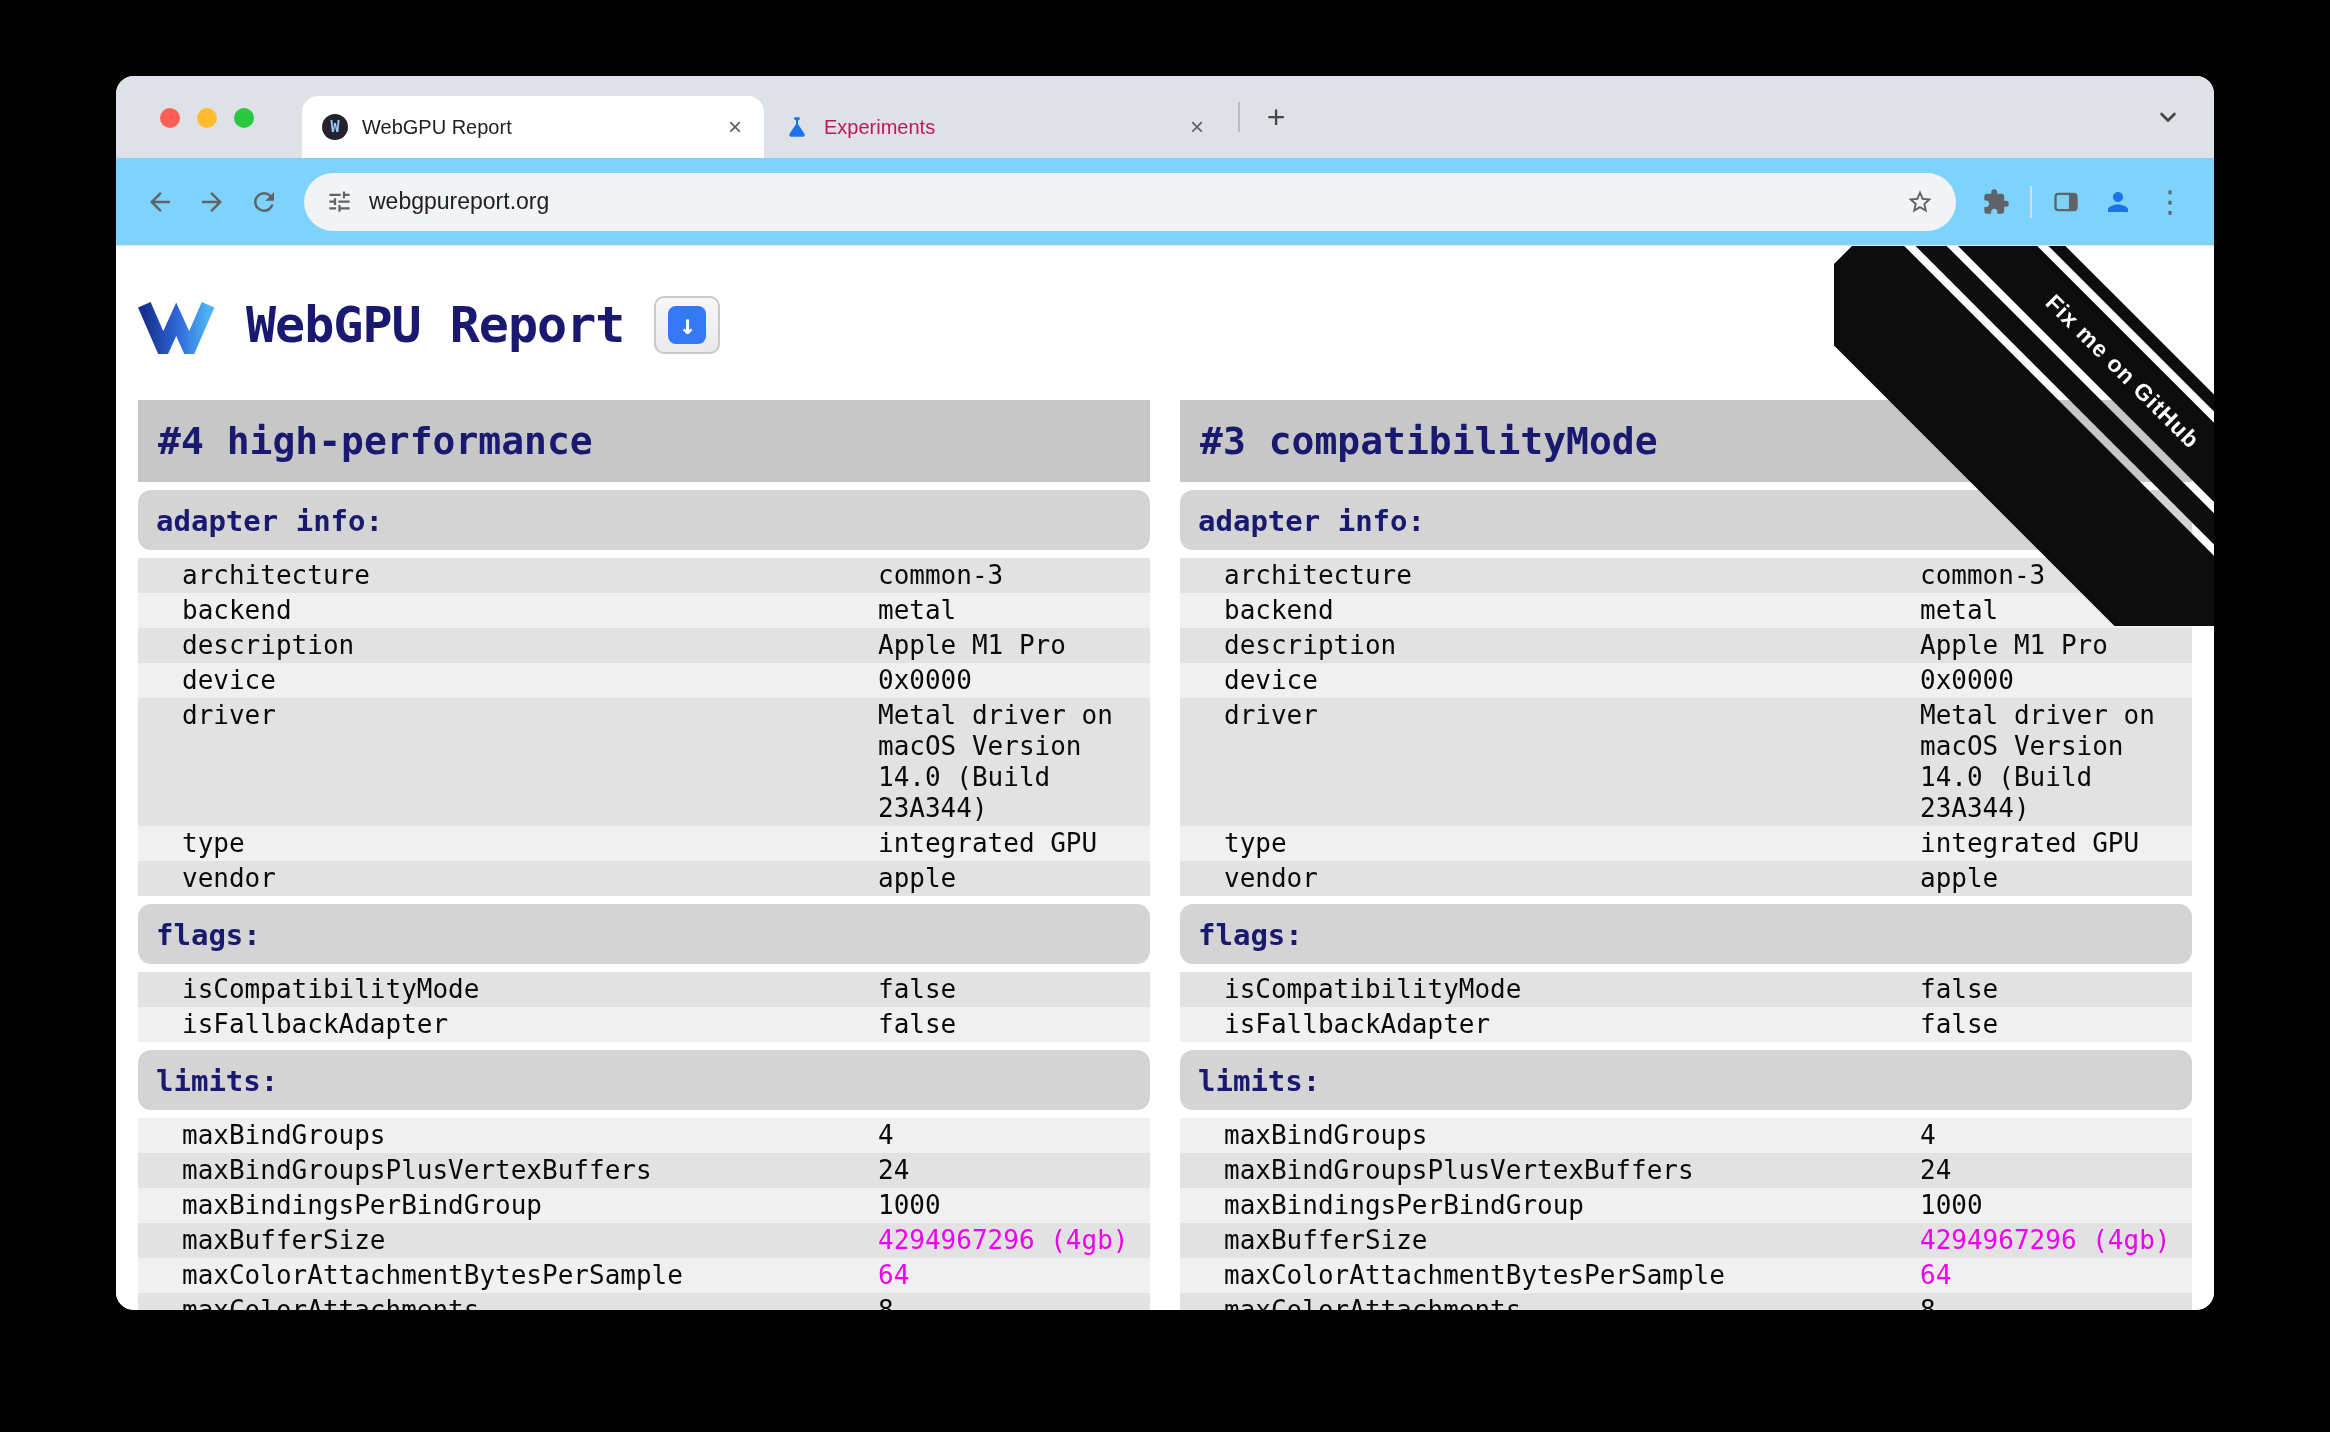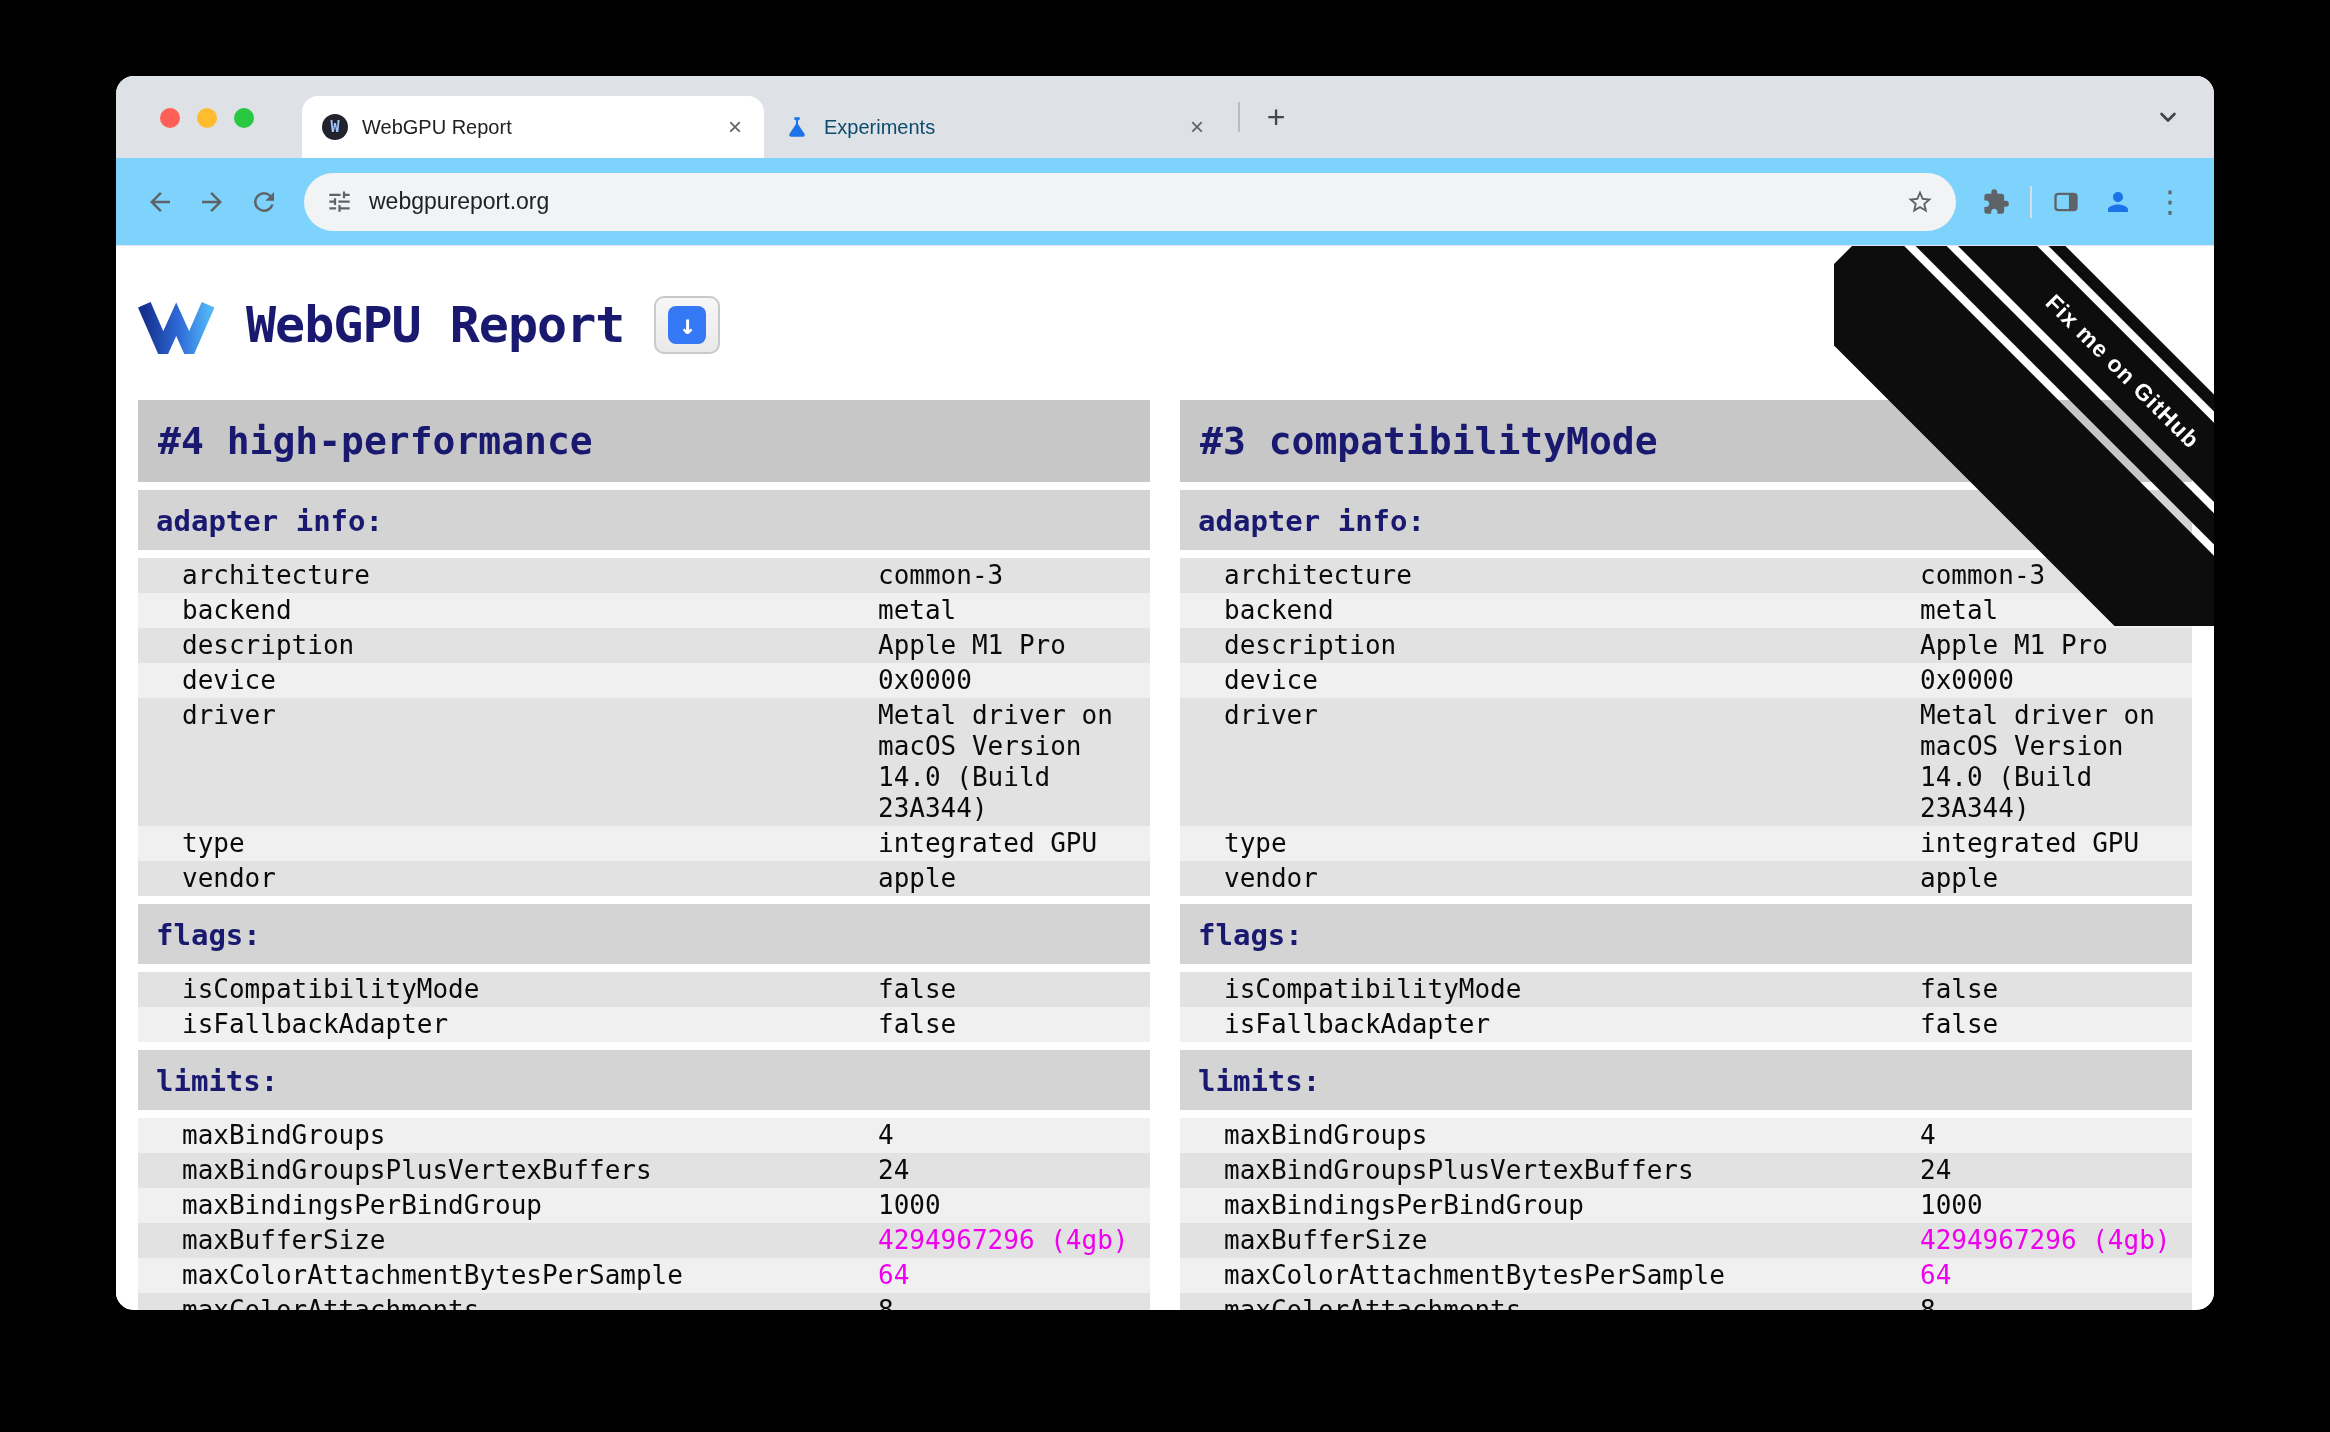--- a/index.html
+++ b/index.html
@@ -22,21 +22,21 @@
   .traffic span { width:20px; height:20px; border-radius:50%; display:block; }
   .tabs { display:flex; padding-left:186px; }
   .tab {
     height:62px; width:462px; display:flex; align-items:center;
     padding:0 14px 0 20px; cursor:default; position:relative;
   }
   .tab-active { background:#fff; border-radius:16px 16px 0 0; }
   .favicon { width:26px; height:26px; margin-right:14px; flex:0 0 auto; }
   .fav-webgpu { border-radius:50%; background:#23232e; color:#9fc7ff; font:bold 15px/26px "DejaVu Sans Mono",monospace; text-align:center; }
   .tab-title { font-size:20px; color:#202124; flex:1; white-space:nowrap; overflow:hidden; }
-  .tab-inactive .tab-title { color:#0c4a6e; }
+  .tab-inactive .tab-title { color:#be185d; }
   .tab-close {
     width:30px; height:30px; border:none; background:transparent; border-radius:50%;
     font-size:24px; line-height:28px; color:#5f6368; text-align:center; cursor:pointer;
   }
   .strip-tools { display:flex; align-items:center; height:82px; }
   .tab-divider { width:2px; height:30px; background:#9aa0a6; opacity:.55; margin:0 12px; }
   .newtab-btn {
     width:48px; height:48px; border:none; background:transparent; border-radius:50%;
     font-size:32px; color:#45474a; line-height:44px; cursor:pointer;
   }
@@ -78,21 +78,21 @@
     font:bold 27px/38px "DejaVu Sans Mono",monospace; text-align:center; display:block;
   }
   .columns { display:flex; gap:30px; }
   .column { flex:1; min-width:0; }
   .column-header {
     background:#c7c7c7; color:var(--navy); font-weight:bold; font-size:38px;
     line-height:42px; padding:20px 0 20px 20px;
   }
   .section-header {
     background:#d4d4d4; color:var(--navy); font-weight:bold; font-size:29px;
-    line-height:32px; padding:15px 0 13px 18px; margin:8px 0;
+    line-height:32px; padding:15px 0 13px 18px; margin:8px 0;border-radius:13px;
   }
   .data-row { display:grid; grid-template-columns:1fr 272px; font-size:26px; line-height:31px; padding:2px 0; color:#0a0a0a; }
   .data-row:nth-child(even) { background:#e2e2e2; }
   .data-row:nth-child(odd)  { background:#f0f0f0; }
   .cell.label { padding-left:44px; }
   .cell.value { padding-right:8px; }
   .cell.value.hl { color:var(--hl); }
   
   .ribbon-wrap {
     position:absolute; top:0; right:0; width:380px; height:380px; overflow:hidden;

